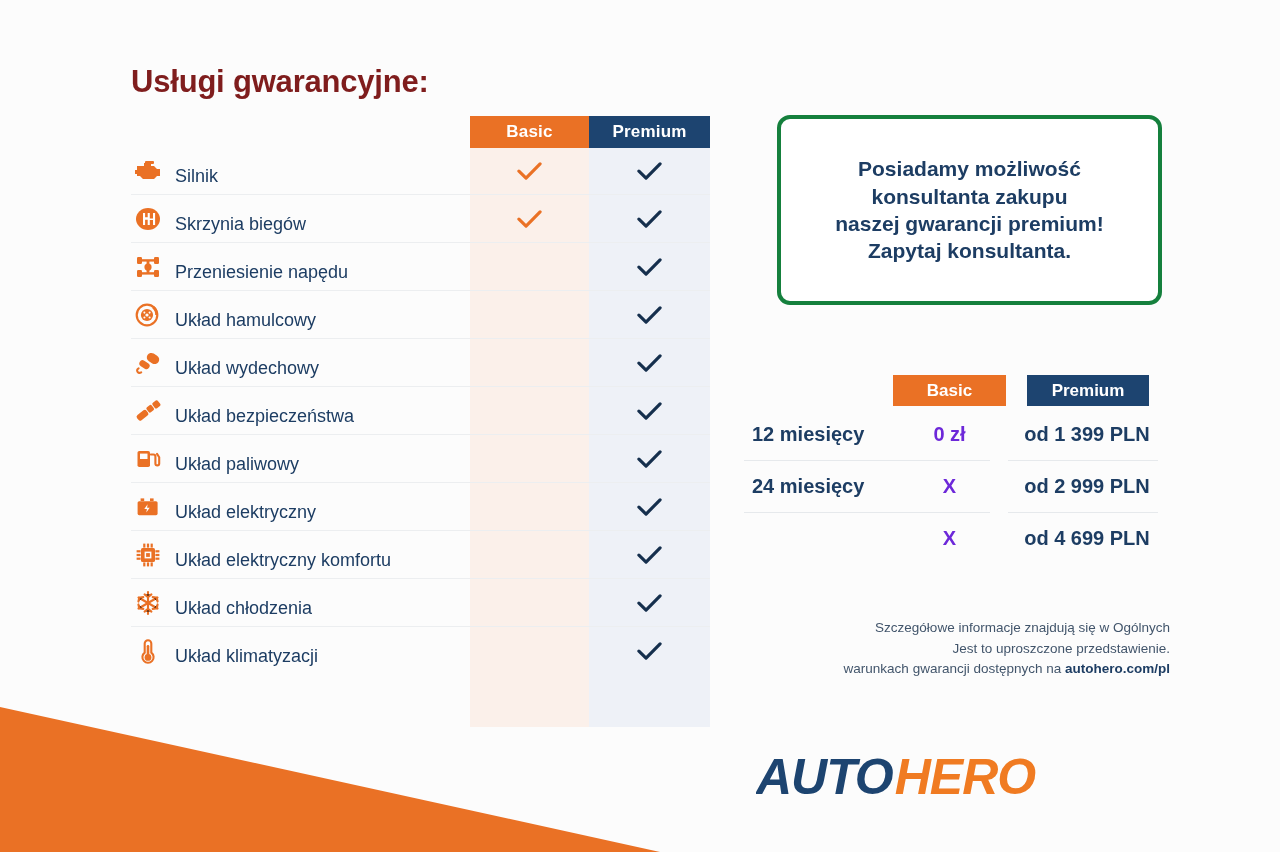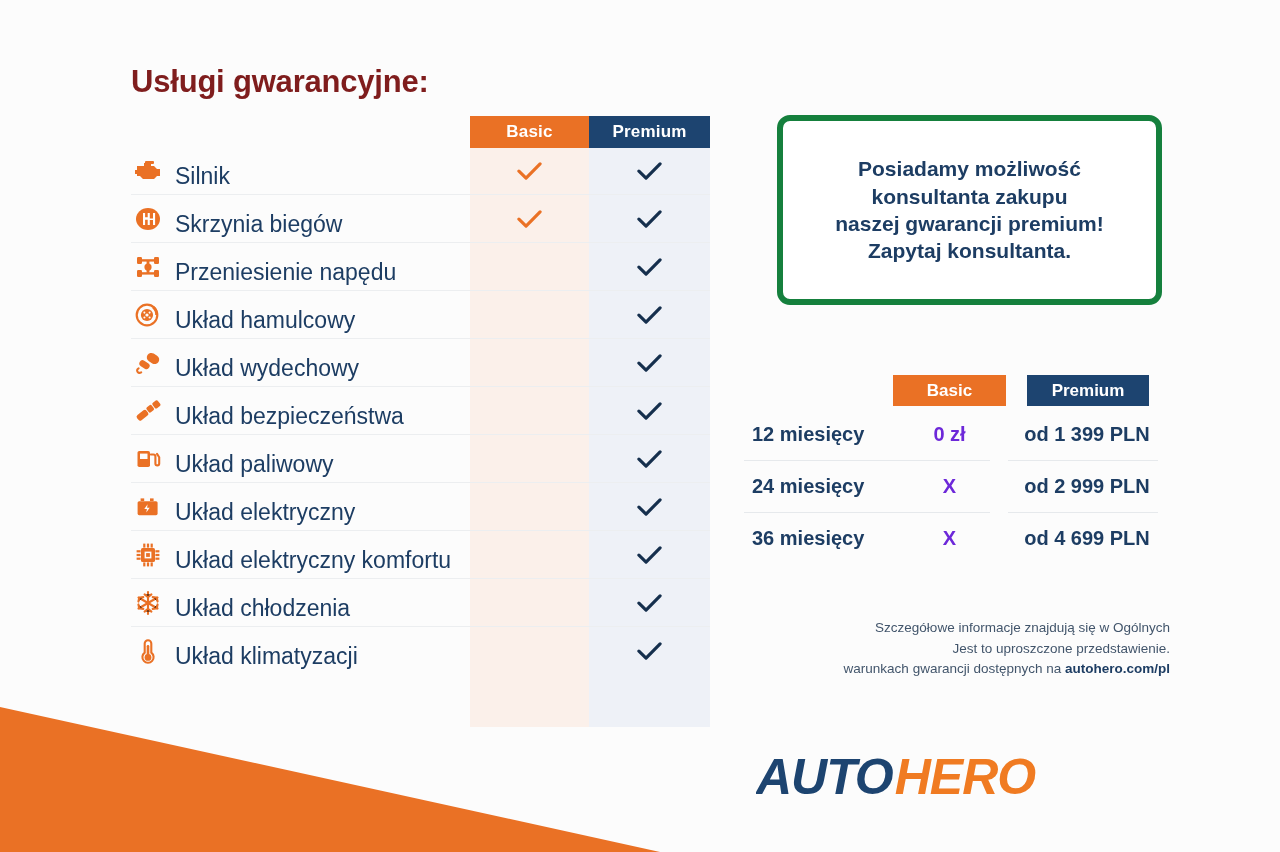--- a/index.html
+++ b/index.html
@@ -50,39 +50,39 @@
     border-bottom:1px solid #eceef0;
   }
   .feature-row:last-child{ border-bottom:none; }
   .feature-icon{
     width:34px; height:30px; flex:0 0 34px;
     display:flex; align-items:center; justify-content:center;
     margin-right:10px;
   }
   .feature-icon svg{ display:block; }
   .feature-label{
-    font-size:23px; color:#1d3d63; white-space:nowrap;
+    font-size:18px; color:#1d3d63; white-space:nowrap;
     flex:1 1 auto;
     margin-top:11px;
   }
   .check-cell{
     position:absolute; top:0; height:48px;
     display:flex; align-items:center; justify-content:center;
   }
   .check-cell.basic{   left:339px; width:119px; }
   .check-cell.premium{ left:458px; width:121px; }
   .chk{ display:block; }
 
   
   .right-panel{ position:absolute; left:730px; top:0; width:550px; height:852px; }
 
   .promo-box{
     position:absolute; left:47px; top:115px;
     width:385px; height:190px;
-    border:6px solid #15803d; border-radius:13px;
+    border:4px solid #15803d; border-radius:13px;
     display:flex; flex-direction:column;
     align-items:center; justify-content:center;
     background:#fff;
   }
   .promo-line{
     font-size:21px; font-weight:bold; line-height:1.30;
     color:#1d3d63; text-align:center; white-space:nowrap;
   }
 
   
@@ -417,21 +417,20 @@
         <div class="price-row">
           <span class="sep-left"></span>
           <span class="sep-right"></span>
           <span class="term">24 miesięcy</span>
           <span class="cell-basic">X</span>
           <span class="cell-premium">od 2 999 PLN</span>
         </div>
         <div class="price-row">
           <span class="sep-left"></span>
           <span class="sep-right"></span>
-          <span class="term">36 miesięcy</span>
           <span class="cell-basic">X</span>
           <span class="cell-premium">od 4 699 PLN</span>
         </div>
       </div>
   </div>
 
   <div class="fineprint">
     <div>Szczegółowe informacje znajdują się w Ogólnych</div>
     <div>Jest to uproszczone przedstawienie.</div>
     <div><span>warunkach gwarancji dostępnych na </span><span class="strong">autohero.com/pl</span></div>

